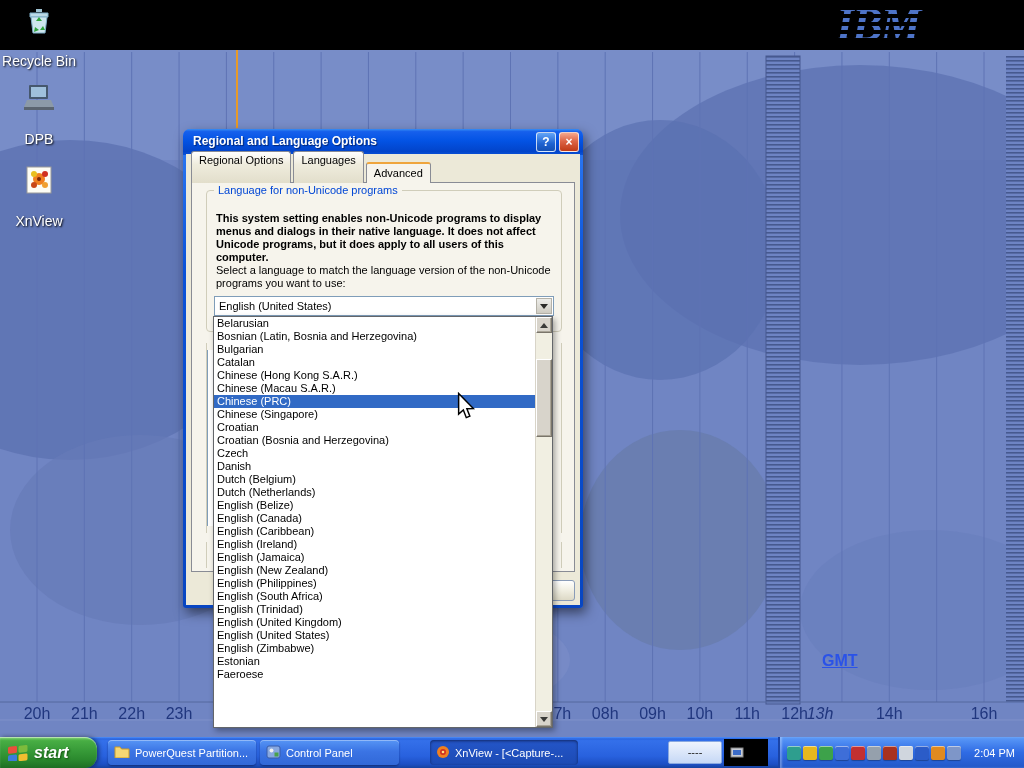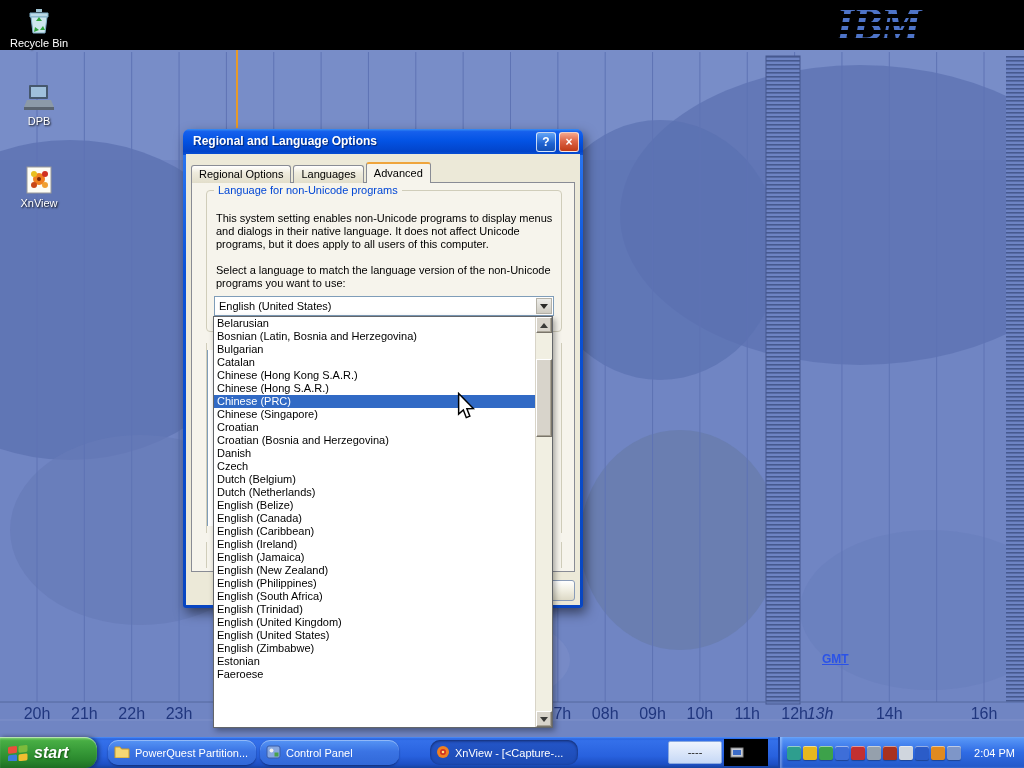--- a/index.html
+++ b/index.html
@@ -6,55 +6,55 @@
   html,body { margin:0; padding:0; }
   body {
     width:1024px; height:768px; position:relative; overflow:hidden;
     font-family:"Liberation Sans", sans-serif; background:#7085C3;
   }
 
   
   .wallpaper { position:absolute; left:0; top:0; z-index:0; }
   #hour-labels { position:absolute; left:0; top:705px; width:1024px; height:16px; z-index:0; }
   .hour-label { position:absolute; width:34px; text-align:center; font-size:16px; color:#20367E; }
-  .gmt-label { position:absolute; left:822px; top:652px; font-size:12px; font-weight:bold; color:#2A52E8; z-index:0; text-decoration:underline; }
+  .gmt-label { position:absolute; left:822px; top:652px; font-size:16px; font-weight:bold; color:#2A52E8; z-index:0; text-decoration:underline; }
 
   
   .topbar { position:absolute; left:0; top:0; width:1024px; height:50px; background:#000; z-index:1; }
   .ibm-logo { position:absolute; right:60px; top:0; z-index:2; }
   .desk-icon { position:absolute; width:78px; text-align:center; z-index:2; cursor:default; }
   .desk-icon .ico { width:34px; height:32px; margin:0 auto; }
-  .desk-icon .lbl { color:#fff; font-size:11px; text-shadow:1px 1px 2px #000; margin-top:1px; }
+  .desk-icon .lbl { color:#fff; font-size:14px; text-shadow:1px 1px 2px #000; margin-top:17px; }
   #icon-recycle { left:0; top:4px; }
   #icon-dpb { left:0; top:82px; }
   #icon-xnview { left:0; top:164px; }
 
   
   .dialog { position:absolute; left:183px; top:129px; width:400px; height:479px; z-index:3; }
   .dlg-frame { position:absolute; inset:0; background:linear-gradient(180deg,#2F7CF6,#0A52D8 30%,#0846C2); border-radius:7px 7px 3px 3px; box-shadow:3px 5px 12px rgba(0,0,0,.5); }
   .dlg-titlebar { position:absolute; left:0; top:0; width:100%; height:26px; border-radius:7px 7px 0 0;
     background:linear-gradient(180deg,#378DF4 0%,#1660EC 10%,#0353E4 45%,#0244CA 86%,#0A52D8 100%); }
   .dlg-title { position:absolute; left:10px; top:5px; color:#fff; font-size:12px; font-weight:bold; text-shadow:1px 1px 1px #002573; }
   .tb-btn { position:absolute; top:3px; width:20px; height:20px; border:1px solid rgba(255,255,255,.75); border-radius:3px;
     color:#fff; font-size:12px; font-weight:bold; display:flex; align-items:center; justify-content:center; }
   .tb-help { right:27px; background:linear-gradient(180deg,#63A5F8,#1E62D0 60%,#1450B4); }
   .tb-close { right:4px; background:linear-gradient(180deg,#F5A88D,#DD6547 45%,#C03A16); }
   .dlg-face { position:absolute; left:3px; top:25px; width:394px; height:451px; background:#ECE9D8; }
 
   .tabstrip { position:absolute; left:8px; top:33px; height:21px; display:flex; align-items:flex-end; z-index:5; }
-  .tab { height:18px; line-height:17px; padding:0 7px; font-size:11px; color:#000;
+  .tab { height:32px; line-height:17px; padding:0 7px; font-size:11px; color:#000;
     background:linear-gradient(#FFFFFF,#EFECDD 40%,#E2DECB); border:1px solid #898C95; border-bottom:none;
     border-radius:3px 3px 0 0; margin-right:2px; }
   .tab.active { height:21px; line-height:19px; background:#F6F4EC; border-top:2px solid #EFA53C; position:relative; z-index:6; }
 
   .tabpage { position:absolute; left:8px; top:53px; width:384px; height:390px; background:#F6F4EC; border:1px solid #898C95; z-index:4; }
   .groupbox { position:absolute; left:14px; top:7px; width:356px; height:142px; border:1px solid #D0CDBA; border-radius:4px; }
   .group-caption { position:absolute; left:22px; top:1px; background:#F6F4EC; padding:0 4px; font-size:11px; color:#0046D5; z-index:2; }
   .dlg-text { position:absolute; font-size:11px; line-height:13px; color:#000; }
-  #desc-text { left:24px; top:29px; width:338px; }
+  #desc-text { left:24px; top:29px; width:338px;font-weight:bold; }
   #instr-text { left:24px; top:81px; width:338px; }
 
   .combo { position:absolute; left:22px; top:113px; width:340px; height:20px; background:#fff; border:1px solid #7F9DB9; }
   .combo-val { position:absolute; left:4px; top:3px; font-size:11px; color:#000; white-space:nowrap; }
   .combo-btn { position:absolute; right:1px; top:1px; bottom:1px; width:16px;
     background:linear-gradient(#EDEDEA,#CFCCC2); border:1px solid #B5B2A8; display:flex; align-items:center; justify-content:center; }
   .tri-down-sm { width:0; height:0; border-left:4px solid transparent; border-right:4px solid transparent; border-top:5px solid #2A2A28; }
 
   
   .frag { position:absolute; }
@@ -76,21 +76,21 @@
   .sb-thumb { position:absolute; left:0; top:42px; width:16px; height:78px; background:#D8D4CB; border:1px solid; border-color:#FFFFFF #7A756A #7A756A #FFFFFF; box-shadow:inset -1px -1px 0 #A8A396; }
 
   
   .taskbar { position:absolute; left:0; top:737px; width:1024px; height:31px; z-index:8;
     background:linear-gradient(180deg,#5291F8 0%,#2A66E2 6%,#3470EA 12%,#2861DE 62%,#1D4FC4 88%,#16429F 100%); }
   .start-btn { position:absolute; left:0; top:0; width:97px; height:31px; border-radius:0 12px 12px 0;
     background:linear-gradient(180deg,#7FD470 0%,#48AE44 12%,#379A38 45%,#2B8A2E 72%,#1E6E24 100%);
     box-shadow:2px 0 4px rgba(0,0,0,.45), inset 0 1px 1px rgba(255,255,255,.5);
     display:flex; align-items:center; gap:5px; padding-left:7px;
     color:#fff; font-size:16px; font-weight:bold; font-style:italic; text-shadow:1px 1px 2px #14520F; }
-  .task-btn { position:absolute; top:3px; height:25px; border-radius:10px; color:#fff; font-size:11px;
+  .task-btn { position:absolute; top:3px; height:25px; border-radius:4px; color:#fff; font-size:11px;
     background:linear-gradient(180deg,#5795F5,#3B74E4 45%,#3168D8);
     box-shadow:inset 0 1px 0 rgba(255,255,255,.35), 0 1px 2px rgba(0,0,20,.4);
     display:flex; align-items:center; gap:5px; padding:0 6px; white-space:nowrap; overflow:hidden; }
   .task-btn.active { background:linear-gradient(180deg,#2456C8,#1C4AB4); box-shadow:inset 0 1px 3px rgba(0,0,20,.55); }
   #task-1 { left:108px; width:148px; }
   #task-2 { left:260px; width:139px; }
   #task-3 { left:430px; width:148px; }
   .task-label { overflow:hidden; text-overflow:ellipsis; }
   .mini-toolbar { position:absolute; left:668px; top:4px; width:54px; height:23px; border-radius:2px;
     background:linear-gradient(#EFF4FD,#C6D8F6); border:1px solid #89A8E0; color:#222; font-size:11px; text-align:center; line-height:21px; }
@@ -273,27 +273,27 @@
 
   <div class="btn-frag"></div>
 
   <div class="droplist">
     <div class="droplist-items">
         <div class="list-item">Belarusian</div>
         <div class="list-item">Bosnian (Latin, Bosnia and Herzegovina)</div>
         <div class="list-item">Bulgarian</div>
         <div class="list-item">Catalan</div>
         <div class="list-item">Chinese (Hong Kong S.A.R.)</div>
-        <div class="list-item">Chinese (Hong S.A.R.)</div>
+        <div class="list-item">Chinese (Macau S.A.R.)</div>
         <div class="list-item selected">Chinese (PRC)</div>
         <div class="list-item">Chinese (Singapore)</div>
         <div class="list-item">Croatian</div>
         <div class="list-item">Croatian (Bosnia and Herzegovina)</div>
+        <div class="list-item">Czech</div>
         <div class="list-item">Danish</div>
-        <div class="list-item">Czech</div>
         <div class="list-item">Dutch (Belgium)</div>
         <div class="list-item">Dutch (Netherlands)</div>
         <div class="list-item">English (Belize)</div>
         <div class="list-item">English (Canada)</div>
         <div class="list-item">English (Caribbean)</div>
         <div class="list-item">English (Ireland)</div>
         <div class="list-item">English (Jamaica)</div>
         <div class="list-item">English (New Zealand)</div>
         <div class="list-item">English (Philippines)</div>
         <div class="list-item">English (South Africa)</div>

